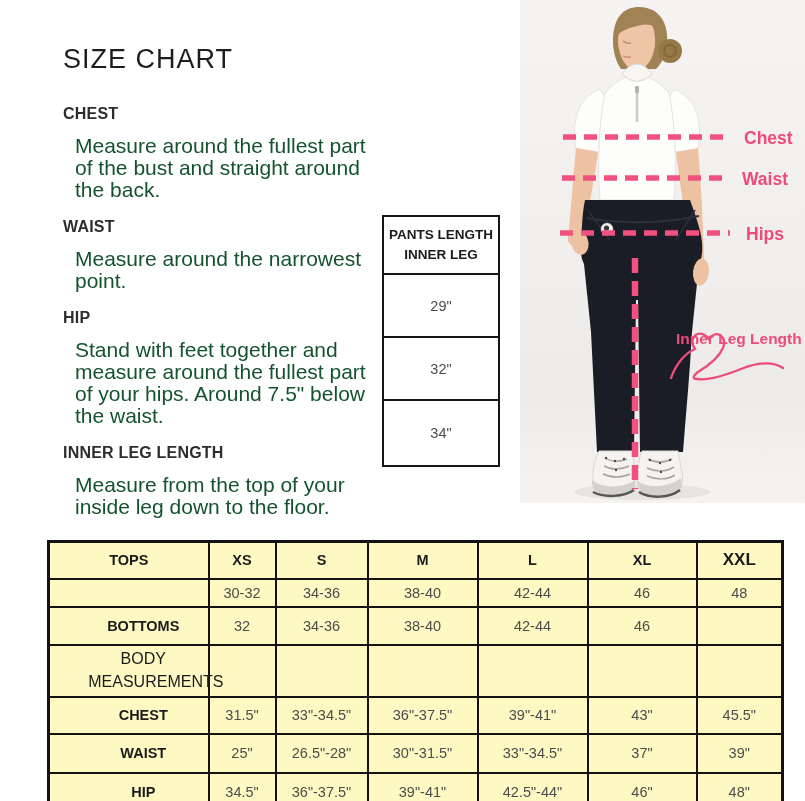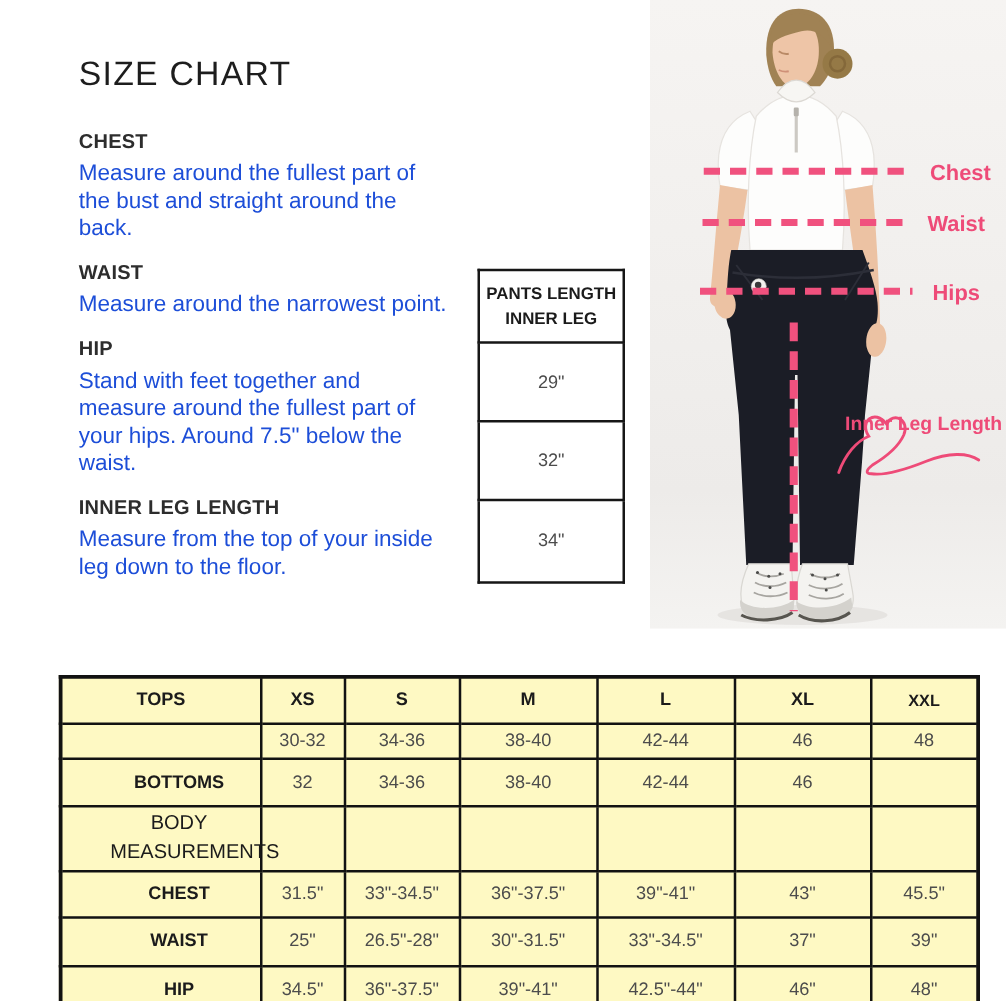--- a/index.html
+++ b/index.html
@@ -5,38 +5,38 @@
   html,body{margin:0;padding:0;background:#ffffff;}
   #canvas{
     position:relative;width:805px;height:801px;background:#fff;overflow:hidden;
     font-family:"Liberation Sans", sans-serif;
   }
   
   .left-text{position:absolute;left:63px;top:44px;width:350px;}
   .page-title{font-size:27px;font-weight:400;letter-spacing:1px;color:#1d1d1d;margin:0 0 30px 0;}
   .instr{margin-top:17px;}
   .instr h2{font-size:16px;font-weight:700;letter-spacing:.2px;color:#2d2d2d;margin:0 0 4px 0;}
-  .instr p{font-size:18px;line-height:22px;color:#1d4ed8;margin:0;max-width:295px;}
+  .instr p{font-size:21px;line-height:22px;color:#14532d;margin:12px;max-width:295px;}
   
   .pants-table{position:absolute;left:382px;top:215px;border-collapse:collapse;table-layout:fixed;width:118px;}
   .pants-table td{border:2px solid #161616;text-align:center;vertical-align:middle;background:#fff;}
   .pants-table .pt-head{height:54px;font-size:13.5px;font-weight:700;color:#1b1b1b;line-height:1.5;}
   .pants-table .pt-val{height:59px;font-size:14.5px;color:#4c4c4c;}
   
   .photo{position:absolute;left:520px;top:0;width:285px;height:503px;}
   .photo svg{display:block;}
   .fig-label{fill:var(--accent-pink);font-weight:700;font-size:17.5px;font-family:"Liberation Sans",sans-serif;}
   .fig-label.small{font-size:15.5px;}
   .dash-line{stroke:var(--dash-pink);}
   
   .size-table{position:absolute;left:47px;top:540px;border-collapse:collapse;table-layout:fixed;border:3px solid #121212;background:#fef9c3;}
   .size-table td{border:2px solid #121212;text-align:center;vertical-align:middle;font-size:14.5px;color:#4c4c4c;padding:0;}
   .size-table td.lbl{font-weight:700;color:#1b1b1b;padding-left:29px;}
   .size-table tr.hdr td{font-weight:700;color:#1b1b1b;font-size:14.5px;}
-  .size-table tr.hdr td.xxl{font-size:13px;}
+  .size-table tr.hdr td.xxl{font-size:17px;}
   .size-table .narrow{display:block;max-width:110px;margin:0 auto;font-size:16px;font-weight:400;line-height:1.4;color:#1b1b1b;}
 </style>
 </head>
 <body>
 
 <div id="canvas">
 
   <div class="left-text">
     <h1 class="page-title">SIZE CHART</h1>
 

